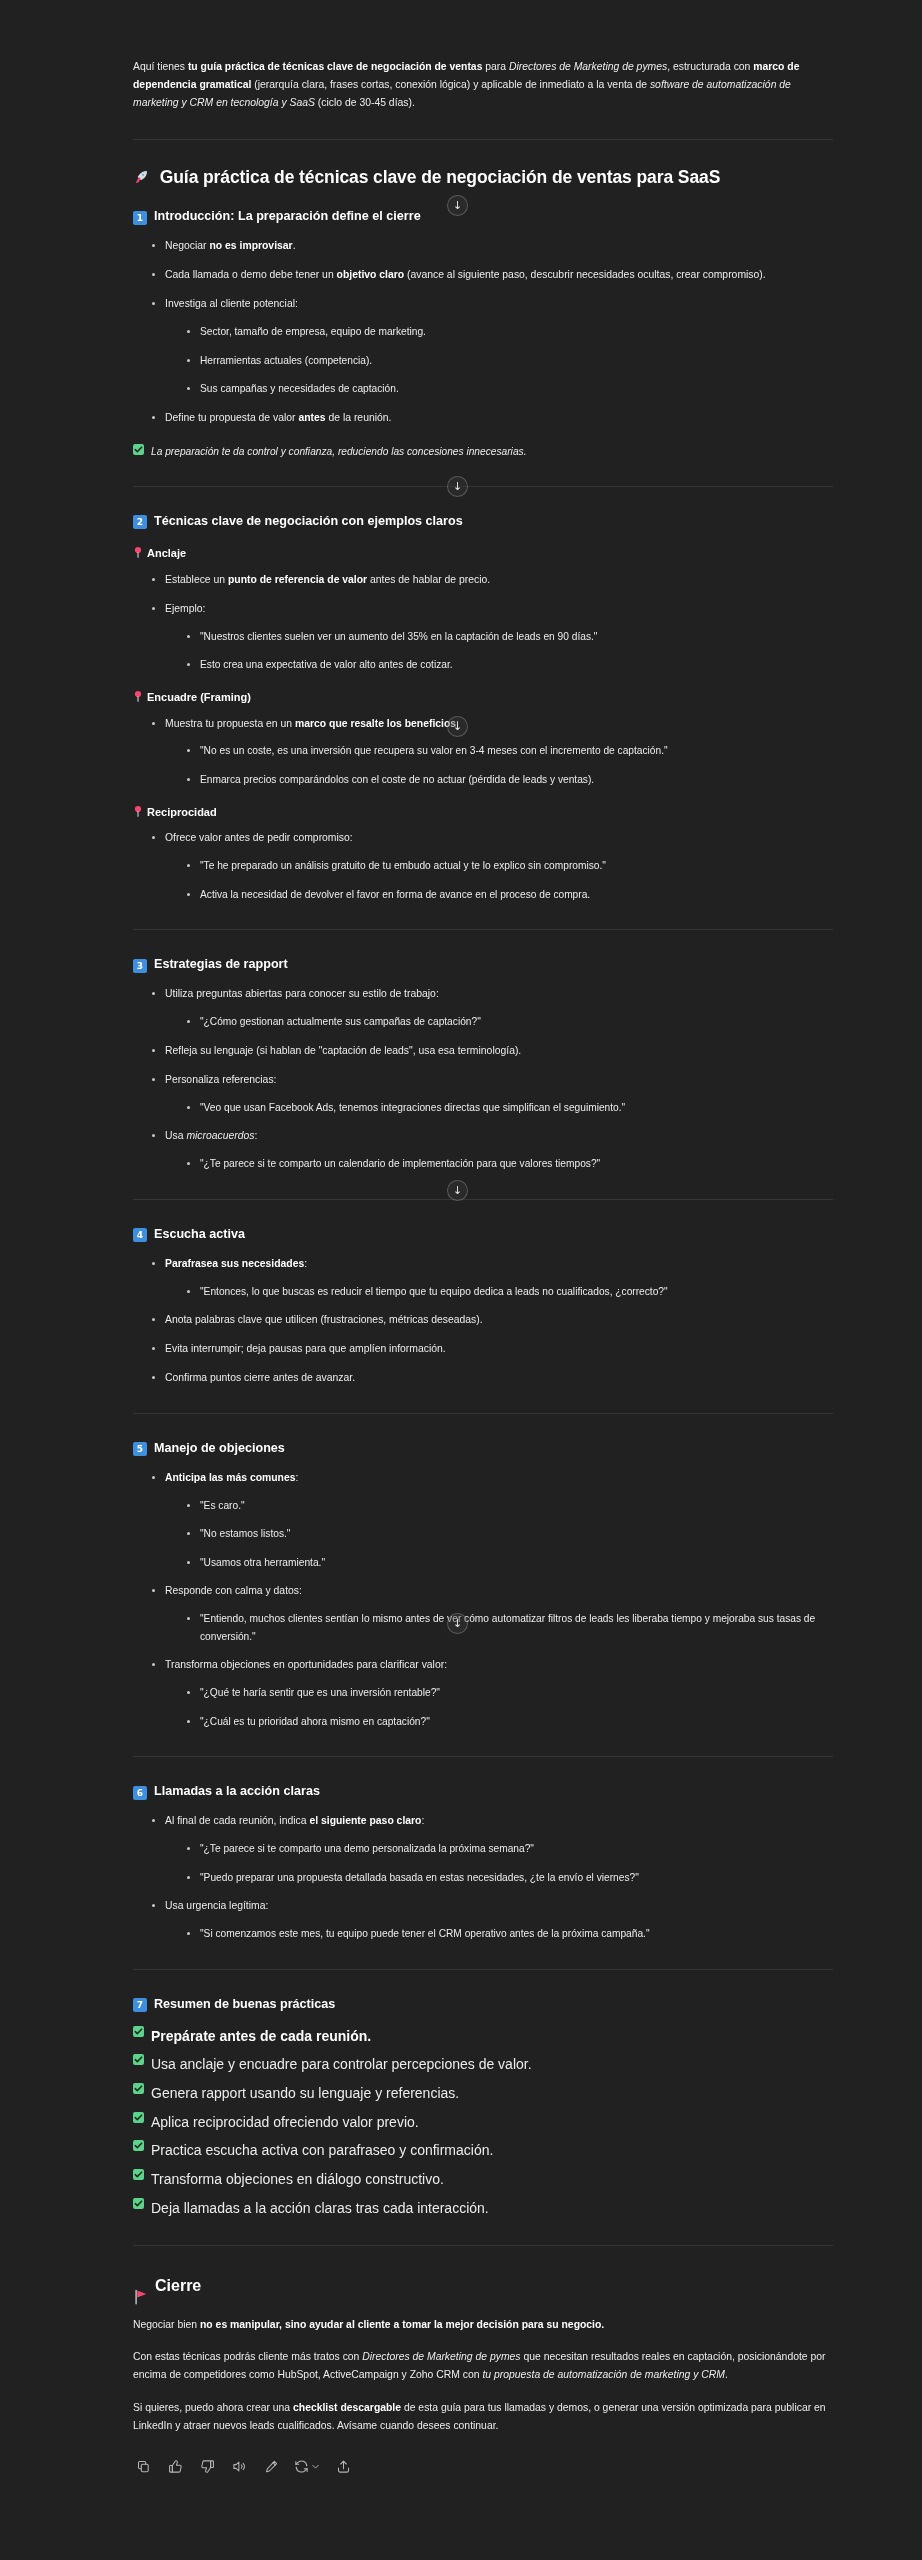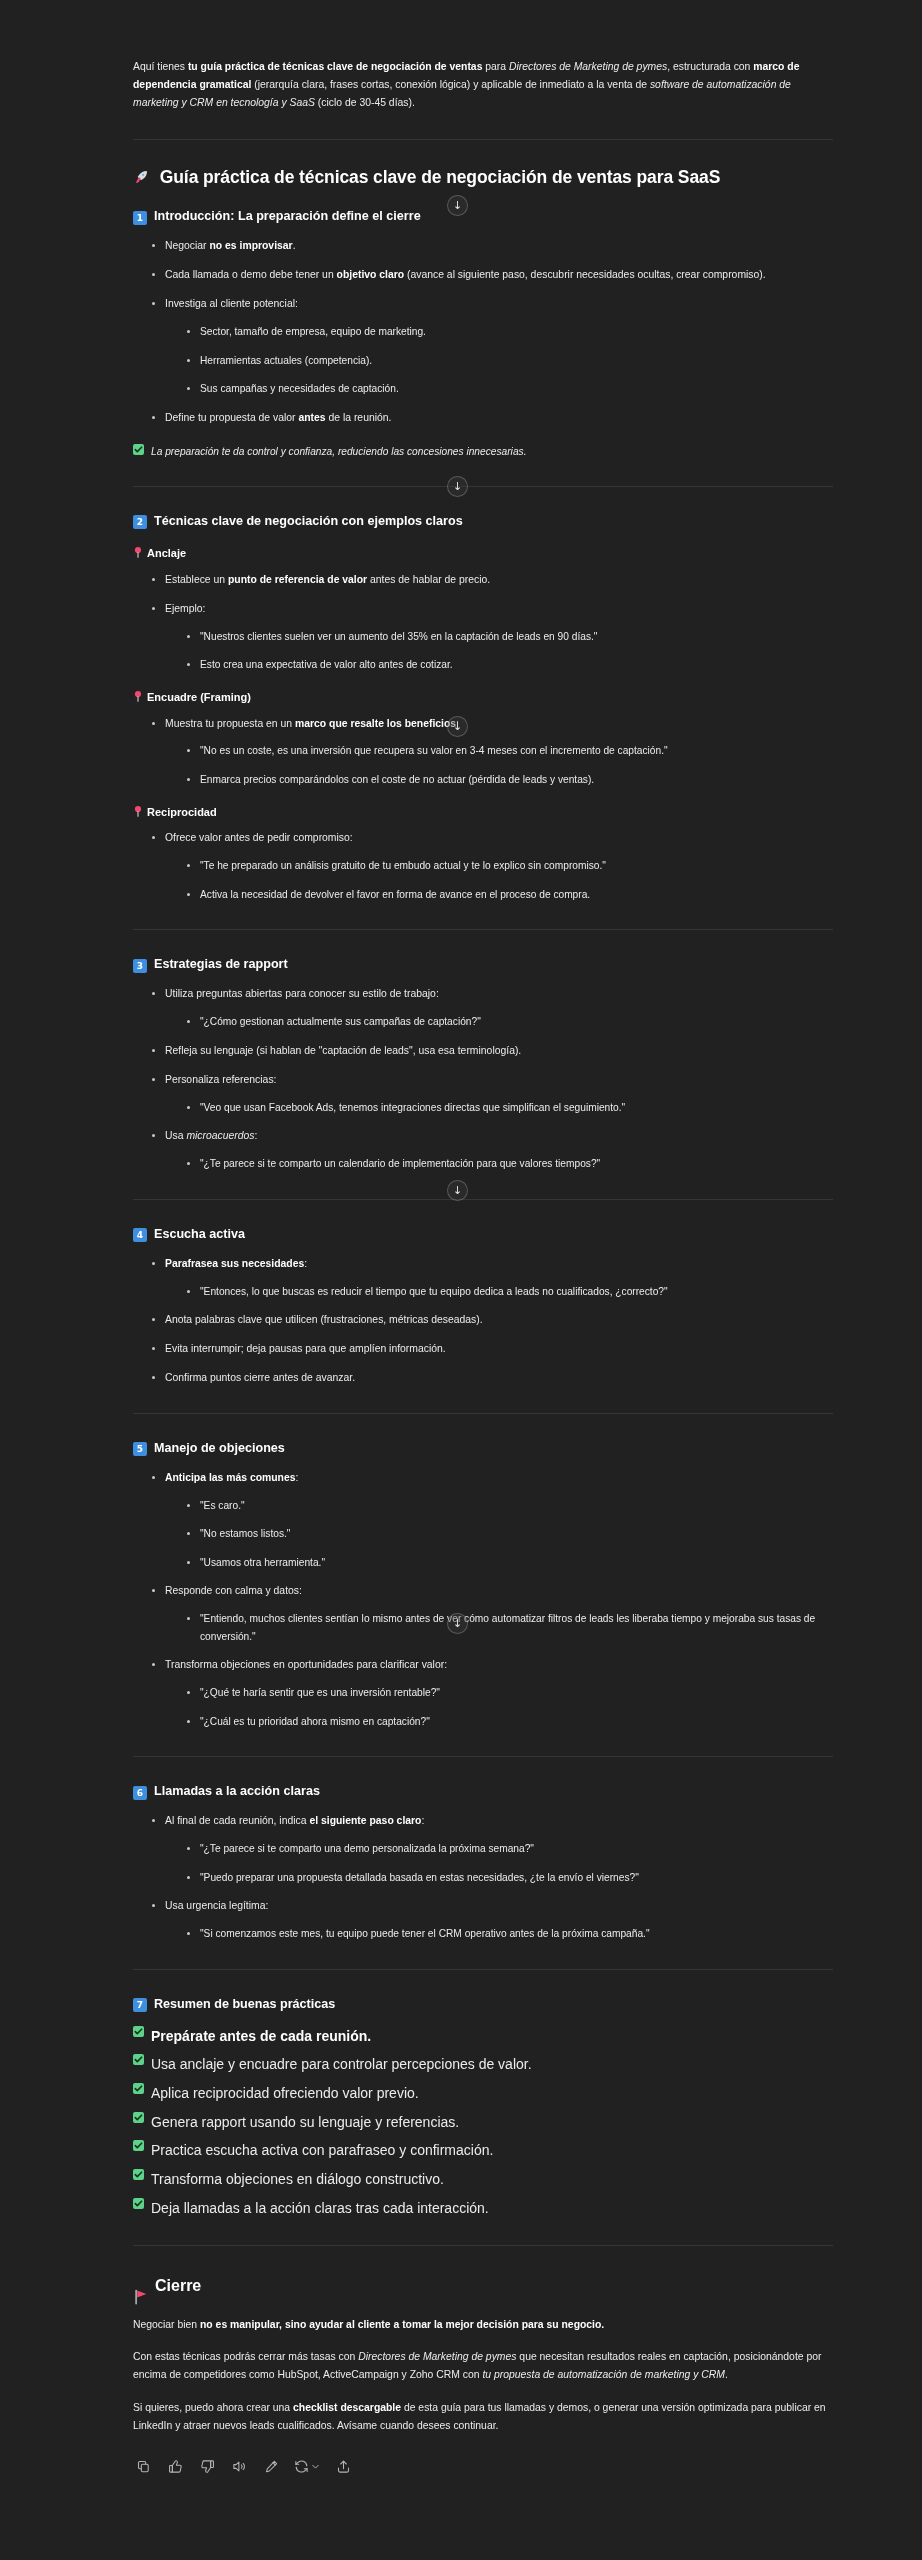--- a/index.html
+++ b/index.html
@@ -506,29 +506,29 @@
                 </svg>
               </span>
           <span>Usa anclaje y encuadre para controlar percepciones de valor.</span>
         </li>
         <li>
           <span class="check">
                 <svg viewBox="0 0 11 11" width="11" height="11">
                   <path d="M2.3 5.6l2 2 4.3-4.4" stroke="#14321f" stroke-width="1.6" fill="none" stroke-linecap="round" stroke-linejoin="round"></path>
                 </svg>
               </span>
+          <span>Genera rapport usando su lenguaje y referencias.</span>
+        </li>
+        <li>
+          <span class="check">
+                <svg viewBox="0 0 11 11" width="11" height="11">
+                  <path d="M2.3 5.6l2 2 4.3-4.4" stroke="#14321f" stroke-width="1.6" fill="none" stroke-linecap="round" stroke-linejoin="round"></path>
+                </svg>
+              </span>
           <span>Aplica reciprocidad ofreciendo valor previo.</span>
-        </li>
-        <li>
-          <span class="check">
-                <svg viewBox="0 0 11 11" width="11" height="11">
-                  <path d="M2.3 5.6l2 2 4.3-4.4" stroke="#14321f" stroke-width="1.6" fill="none" stroke-linecap="round" stroke-linejoin="round"></path>
-                </svg>
-              </span>
-          <span>Genera rapport usando su lenguaje y referencias.</span>
         </li>
         <li>
           <span class="check">
                 <svg viewBox="0 0 11 11" width="11" height="11">
                   <path d="M2.3 5.6l2 2 4.3-4.4" stroke="#14321f" stroke-width="1.6" fill="none" stroke-linecap="round" stroke-linejoin="round"></path>
                 </svg>
               </span>
           <span>Practica escucha activa con parafraseo y confirmación.</span>
         </li>
         <li>
@@ -559,21 +559,21 @@
             <path d="M3.1 1.5v13.2" stroke="#b9bec4" stroke-width="1.5" stroke-linecap="round"></path>
             <path d="M4.2 1.6l9.2 3.4-9.2 3.5z" fill="#f0486e"></path>
           </svg>
         </span>
         <span>Cierre</span>
       </h2>
       <p class="para">
         <span>Negociar bien </span><b>no es manipular, sino ayudar al cliente a tomar la mejor decisión para su negocio.</b>
       </p>
       <p class="para">
-        <span>Con estas técnicas podrás cerrar más tasas con </span><i>Directores de Marketing de pymes</i><span> que necesitan resultados reales en captación, posicionándote por encima de competidores como HubSpot, ActiveCampaign y Zoho CRM con </span><i>tu propuesta de automatización de marketing y CRM</i><span>.</span>
+        <span>Con estas técnicas podrás cliente más tratos con </span><i>Directores de Marketing de pymes</i><span> que necesitan resultados reales en captación, posicionándote por encima de competidores como HubSpot, ActiveCampaign y Zoho CRM con </span><i>tu propuesta de automatización de marketing y CRM</i><span>.</span>
       </p>
       <p class="para">
         <span>Si quieres, puedo ahora crear una </span><b>checklist descargable</b><span> de esta guía para tus llamadas y demos, o generar una versión optimizada para publicar en LinkedIn y atraer nuevos leads cualificados. Avísame cuando desees continuar.</span>
       </p>
     </section>
 
     <div class="actions">
       <div class="act" title="Copiar">
         <svg viewBox="0 0 24 24" width="15" height="15" fill="none" stroke="currentColor" stroke-width="1.7" stroke-linecap="round" stroke-linejoin="round">
           <rect x="8.5" y="8.5" width="11" height="12" rx="2"></rect>

